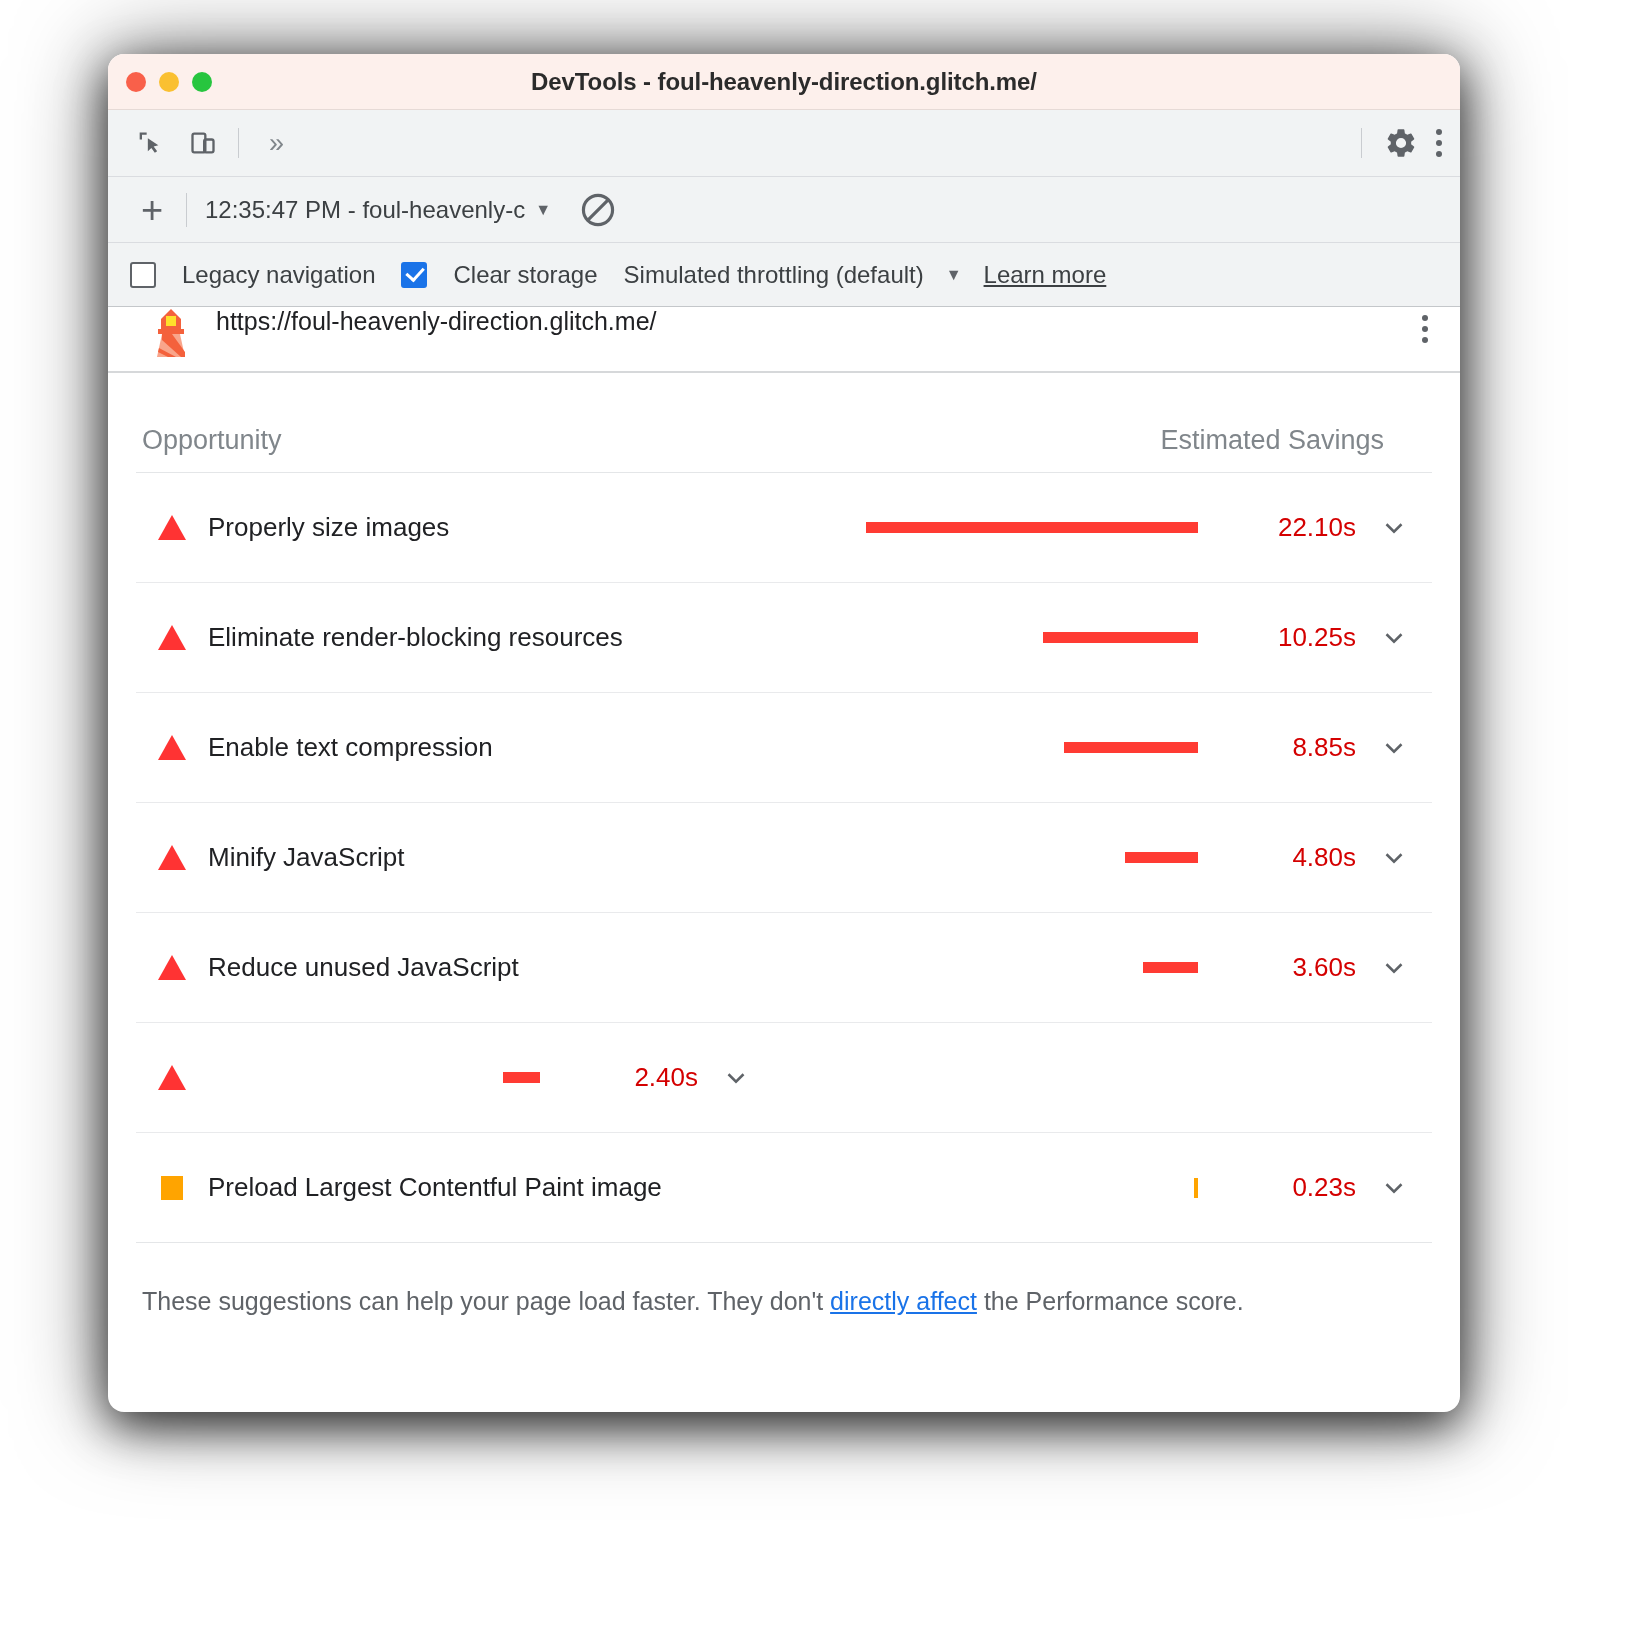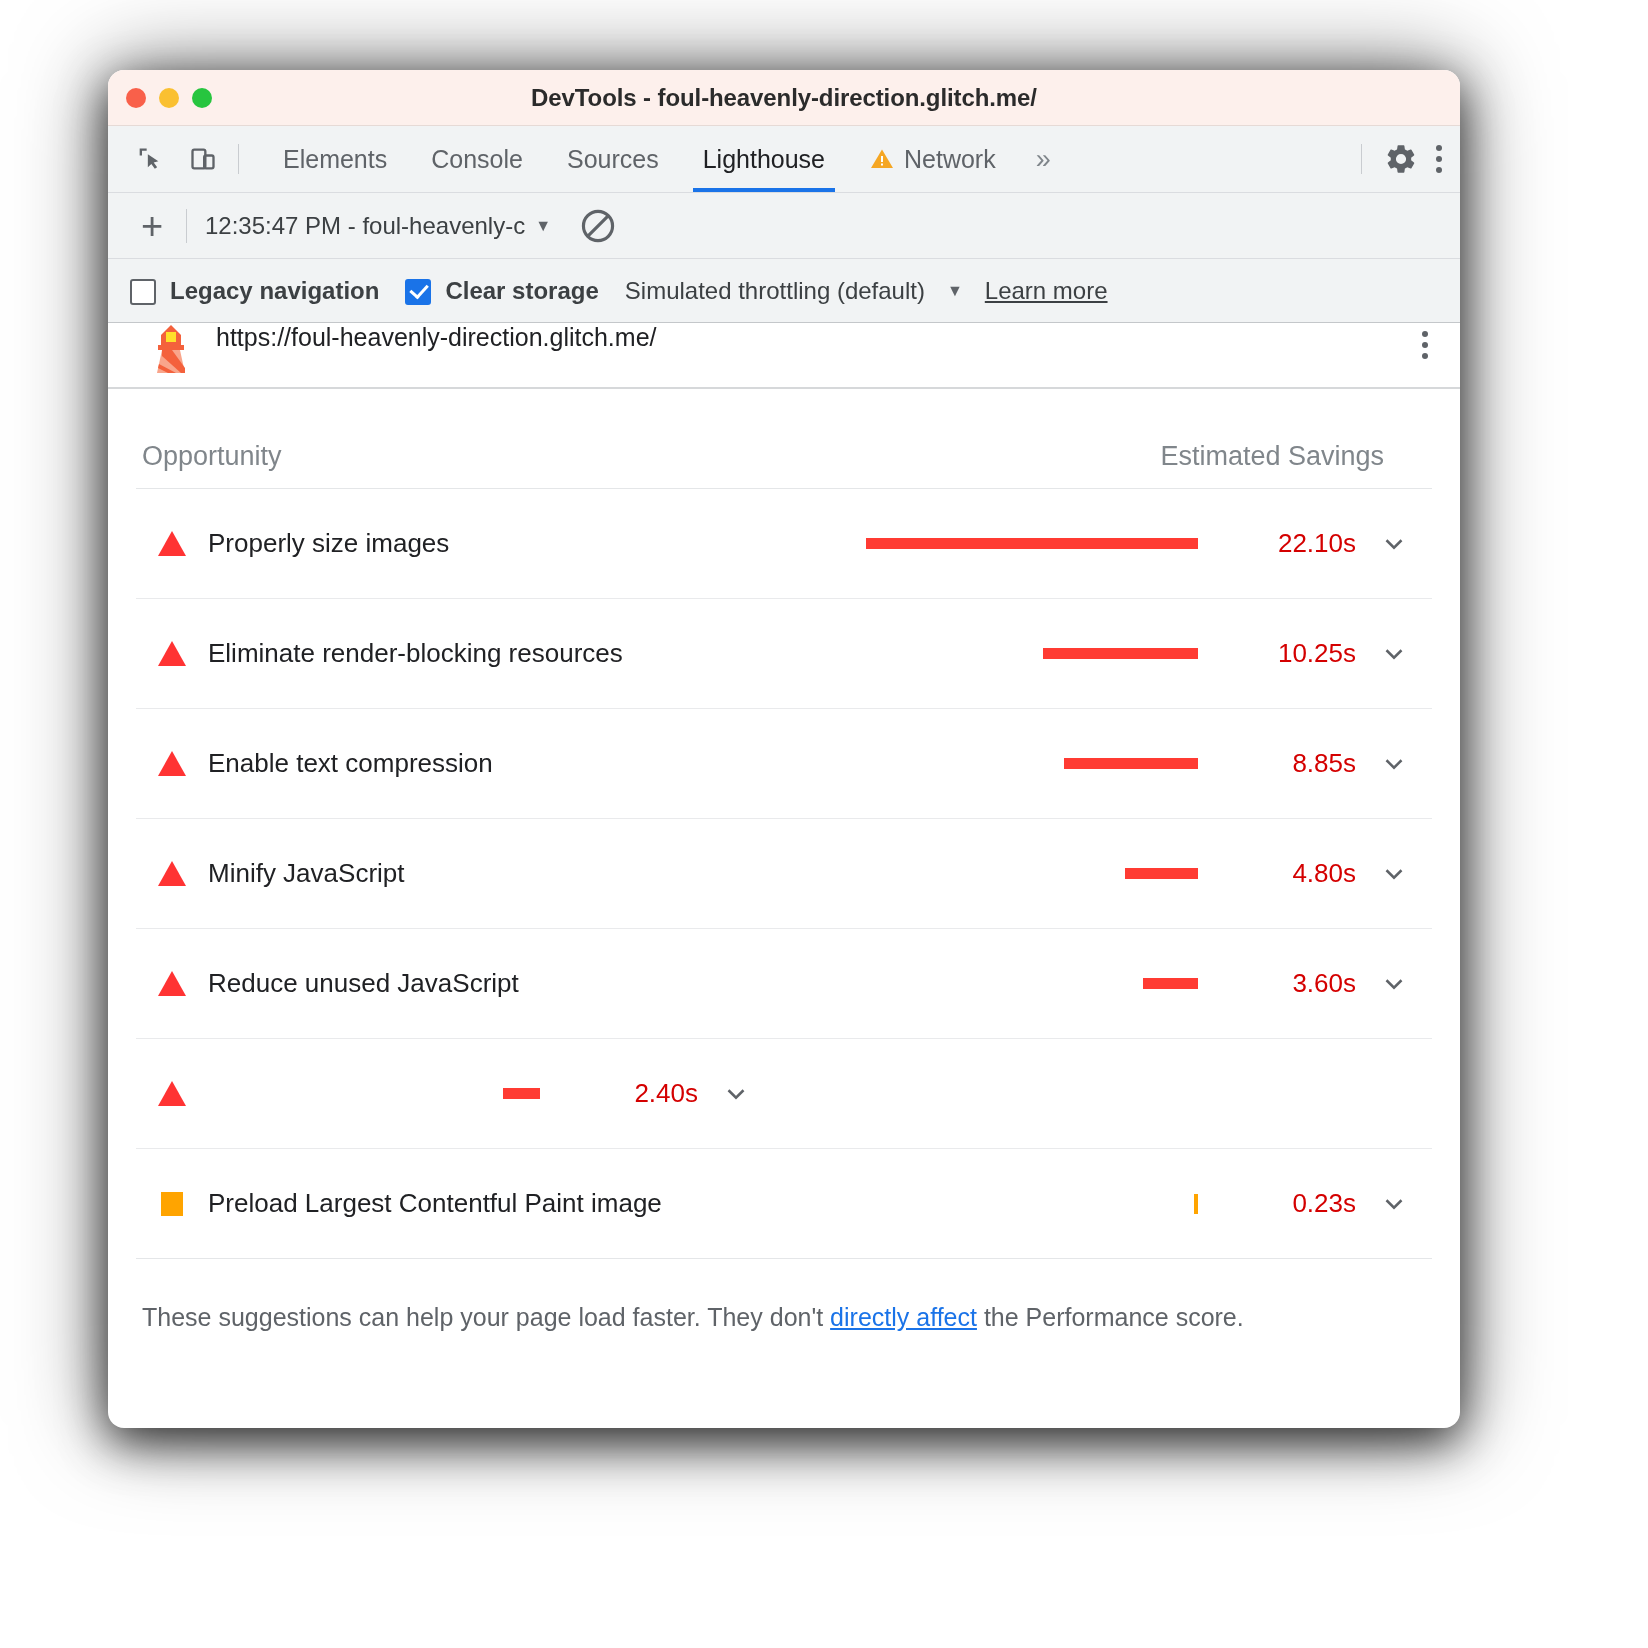--- a/index.html
+++ b/index.html
@@ -10,21 +10,21 @@
     overflow: hidden;
   }
   .stage {
     position: relative;
     width: 1648px; height: 1648px;
     background: #ffffff;
   }
   
   .window {
     position: absolute;
-    left: 108px; top: 70px;
+    left: 108px; top: 54px;
     width: 1352px; height: 1358px;
     background: #ffffff;
     border-radius: 16px;
     box-shadow: 0 14px 46px rgba(0,0,0,0.72), 0 0 90px rgba(0,0,0,0.55);
     overflow: hidden;
   }
   
   .titlebar {
     position: relative;
     height: 56px;
@@ -95,21 +95,21 @@
   
   .optbar {
     height: 64px;
     background: #f1f3f4;
     border-bottom: 1px solid #c4c7ca;
     display: flex; align-items: center;
     padding-left: 22px;
     font-size: 24px; color: #3c4043;
     gap: 0;
   }
-  .opt { display: flex; align-items: flex-end; gap: 14px; cursor: pointer; margin-right: 26px; font-weight: bold; }
+  .opt { display: flex; align-items: center; gap: 26px; cursor: pointer; margin-right: 26px; }
   .box {
     width: 26px; height: 26px; border-radius: 3px;
     border: 2px solid #5f6368; background: #fff;
     display: flex; align-items: center; justify-content: center;
   }
   .box.checked { background: #1a73e8; border-color: #1a73e8; }
   .box.checked::after {
     content: ""; width: 8px; height: 14px;
     border: solid #fff; border-width: 0 3px 3px 0;
     transform: rotate(42deg) translate(-1px,-2px);
@@ -196,44 +196,20 @@
             </svg>
         </div>
         <div class="ticon">
           <svg width="28" height="28" viewBox="0 0 24 24">
               <rect x="3" y="4" width="11" height="16" rx="1.5" fill="none" stroke="#5f6368" stroke-width="2"></rect>
               <rect x="13" y="9" width="8" height="11" rx="1.5" fill="none" stroke="#5f6368" stroke-width="2"></rect>
             </svg>
         </div>
       </div>
       <span class="vsep"></span>
-      <div class="tabs">
-        <div class="tab">
-          <span>Elements</span>
-        </div>
-        <div class="tab">
-          <span>Console</span>
-        </div>
-        <div class="tab">
-          <span>Sources</span>
-        </div>
-        <div class="tab active">
-          <span>Lighthouse</span>
-        </div>
-        <div class="tab">
-          <span style="display:flex;align-items:center;">
-            <svg width="26" height="24" viewBox="0 0 24 24">
-                <path d="M12 2.5L23 21H1L12 2.5z" fill="#f5a623"></path>
-                <rect x="11" y="9" width="2" height="6" fill="#fff"></rect>
-                <rect x="11" y="16.5" width="2" height="2" fill="#fff"></rect>
-              </svg>
-          </span>
-          <span>Network</span>
-        </div>
-      </div>
       <div class="chev-more">»</div>
       <div class="tabbar-right">
         <span class="vsep"></span>
         <div class="ticon">
           <svg width="34" height="34" viewBox="0 0 24 24">
               <path fill="#5f6368" d="M19.14 12.94a7.07 7.07 0 000-1.88l2.03-1.58a.5.5 0 00.12-.64l-1.92-3.32a.5.5 0 00-.6-.22l-2.39.96a7.03 7.03 0 00-1.62-.94l-.36-2.54a.5.5 0 00-.5-.42h-3.84a.5.5 0 00-.5.42l-.36 2.54c-.58.24-1.12.56-1.62.94l-2.39-.96a.5.5 0 00-.6.22L2.67 8.84a.5.5 0 00.12.64l2.03 1.58a7.07 7.07 0 000 1.88l-2.03 1.58a.5.5 0 00-.12.64l1.92 3.32c.13.22.39.3.6.22l2.39-.96c.5.38 1.04.7 1.62.94l.36 2.54c.04.24.25.42.5.42h3.84c.25 0 .46-.18.5-.42l.36-2.54c.58-.24 1.12-.56 1.62-.94l2.39.96c.21.08.47 0 .6-.22l1.92-3.32a.5.5 0 00-.12-.64l-2.03-1.58zM12 15.6A3.6 3.6 0 1112 8.4a3.6 3.6 0 010 7.2z"></path>
             </svg>
         </div>
         <div class="kebab" style="margin-left:0">
           <i></i>

